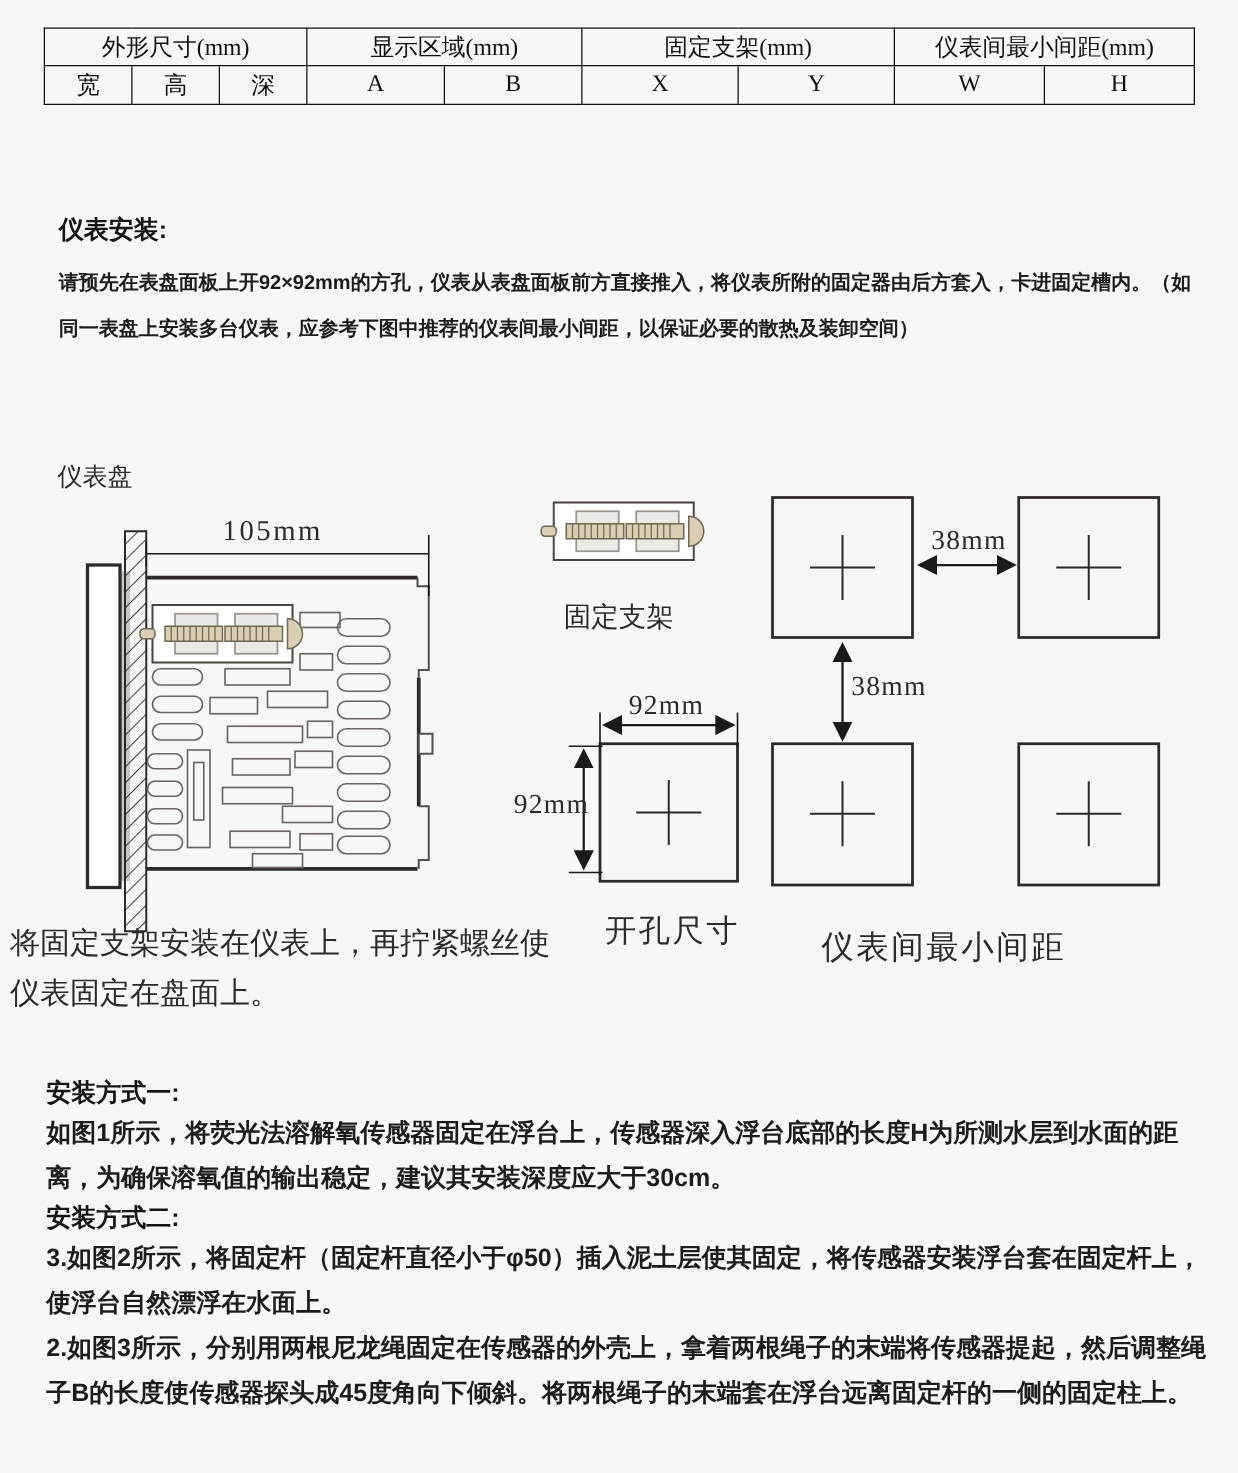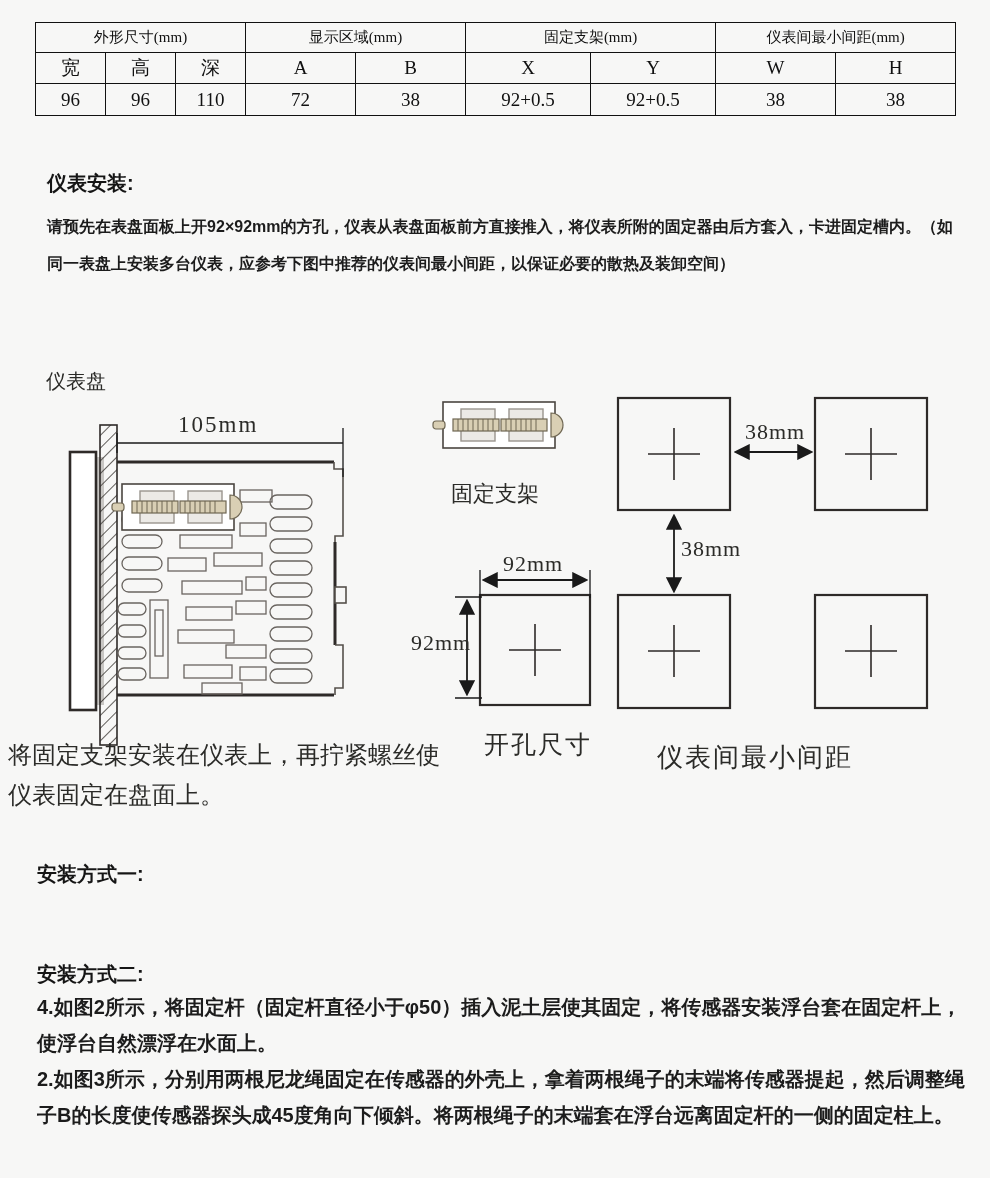--- a/index.html
+++ b/index.html
@@ -4,21 +4,21 @@
 <style>
   html,body{margin:0;padding:0;background:#f7f7f6;}
   .stage{position:relative;width:990px;height:1178px;background:#f7f7f6;overflow:hidden;
          font-family:"Liberation Sans",sans-serif;color:#161616;}
 
   
   table.spec{position:absolute;left:35px;top:22px;width:920px;border-collapse:collapse;
              table-layout:fixed;font-family:"Liberation Serif",serif;color:#111;}
   table.spec th,table.spec td{border:1.6px solid #111;text-align:center;vertical-align:middle;
              font-weight:normal;padding:0;}
-  table.spec tr.g  th{height:29px;font-size:15px;}
+  table.spec tr.g  th{height:29px;font-size:19px;}
   table.spec tr.h  th{height:30px;font-size:19px;}
   table.spec tr.v  td{height:31px;font-size:19px;}
 
   
   .sans-title{position:absolute;font-weight:700;color:#151515;}
   .sans-body{position:absolute;font-weight:700;color:#1c1c1c;}
 
   .t-install{left:47px;top:170px;font-size:20px;}
   .b-install{left:47px;top:208px;width:906px;font-size:16px;line-height:37px;text-align:justify;}
 
@@ -75,31 +75,20 @@
     <tr class="h">
       <th>宽</th>
       <th>高</th>
       <th>深</th>
       <th>A</th>
       <th>B</th>
       <th>X</th>
       <th>Y</th>
       <th>W</th>
       <th>H</th>
-    </tr>
-    <tr class="v">
-      <td>96</td>
-      <td>96</td>
-      <td>110</td>
-      <td>72</td>
-      <td>38</td>
-      <td>92+0.5</td>
-      <td>92+0.5</td>
-      <td>38</td>
-      <td>38</td>
     </tr>
   </tbody>
     </table>
 
   <div class="sans-title t-install">仪表安装:</div>
   <div class="sans-body b-install">请预先在表盘面板上开92×92mm的方孔，仪表从表盘面板前方直接推入，将仪表所附的固定器由后方套入，卡进固定槽内。（如同一表盘上安装多台仪表，应参考下图中推荐的仪表间最小间距，以保证必要的散热及装卸空间）</div>
 
   <svg class="diagram" width="990" height="420" viewBox="0 0 990 420">
     <defs>
       <pattern id="hatch" width="9" height="9" patternUnits="userSpaceOnUse" patternTransform="rotate(45)">
@@ -212,17 +201,18 @@
   <div class="serif-label l-bracket">固定支架</div>
   <div class="serif-label l-92w">92mm</div>
   <div class="serif-label l-92h">92mm</div>
   <div class="serif-label l-cutout">开孔尺寸</div>
   <div class="serif-label l-38h">38mm</div>
   <div class="serif-label l-38v">38mm</div>
   <div class="serif-label l-spacing">仪表间最小间距</div>
   <div class="serif-label l-note">将固定支架安装在仪表上，再拧紧螺丝使仪表固定在盘面上。</div>
 
   <div class="sans-title t-m1">安装方式一:</div>
+  <div class="sans-body  b-m1">如图1所示，将荧光法溶解氧传感器固定在浮台上，传感器深入浮台底部的长度H为所测水层到水面的距离，为确保溶氧值的输出稳定，建议其安装深度应大于30cm。</div>
   <div class="sans-title t-m2">安装方式二:</div>
-  <div class="sans-body  b-m2a">4.如图2所示，将固定杆（固定杆直径小于φ50）插入泥土层使其固定，将传感器安装浮台套在固定杆上，使浮台自然漂浮在水面上。</div>
+  <div class="sans-body  b-m2a">3.如图2所示，将固定杆（固定杆直径小于φ50）插入泥土层使其固定，将传感器安装浮台套在固定杆上，使浮台自然漂浮在水面上。</div>
   <div class="sans-body  b-m2b">2.如图3所示，分别用两根尼龙绳固定在传感器的外壳上，拿着两根绳子的末端将传感器提起，然后调整绳子B的长度使传感器探头成45度角向下倾斜。将两根绳子的末端套在浮台远离固定杆的一侧的固定柱上。</div>
 
 </div>
 
 </body></html>

